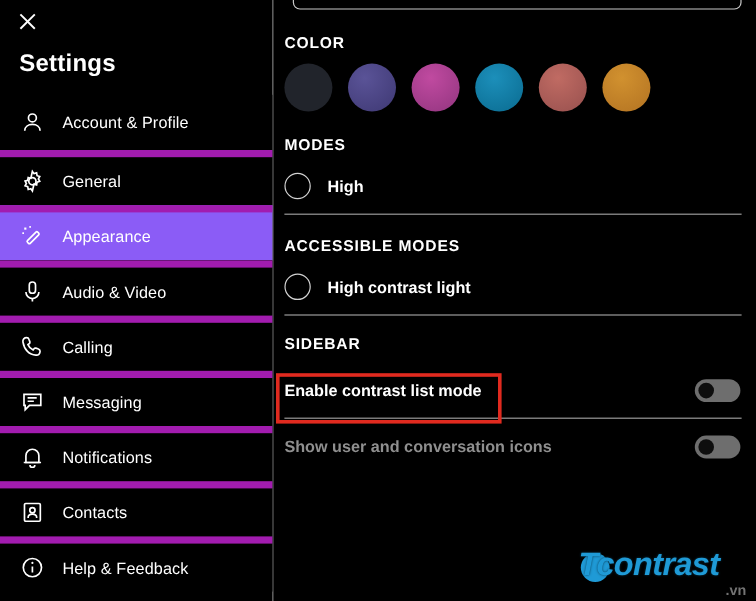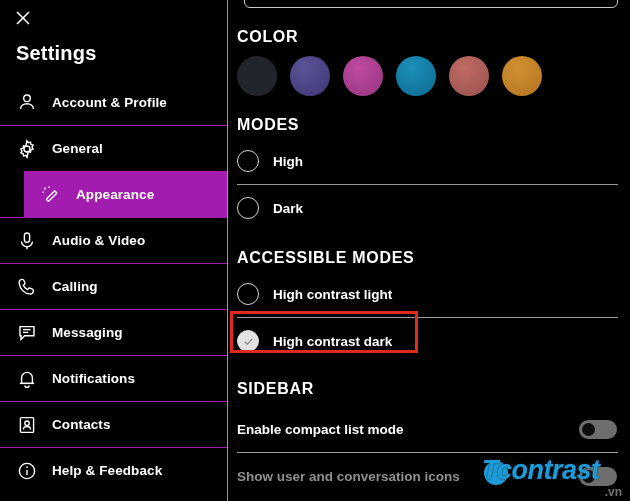--- a/index.html
+++ b/index.html
@@ -42,37 +42,37 @@
     font-weight: bold;
     color: #ffffff;
     padding: 6px 0 14px 16px;
     letter-spacing: .2px;
   }
   .nav-item {
     height: 46px;
     display: flex;
     align-items: center;
     padding-left: 14px;
-    border-top: 1px solid #a21caf;
+    border-top: 6px solid #a21caf;
     color: #ffffff;
     background: #000000;
   }
   .nav-item.first { border-top: none; }
-  .nav-item.active { background: #a21caf; margin-left: 24px; }
+  .nav-item.active { background: #8b5cf6; }
   .nav-ico {
     width: 26px; height: 26px;
     display: flex; align-items: center; justify-content: center;
     margin-right: 12px;
     color: #ffffff;
     flex: 0 0 26px;
   }
   .nav-ico svg { display: block; }
   .nav-label {
     font-size: 13.5px;
-    font-weight: bold;
+    font-weight: normal;
     color: #ffffff;
     letter-spacing: .1px;
   }
 
   
   .main {
     flex: 1 1 auto;
     height: 501px;
     background: #000000;
     position: relative;
@@ -82,21 +82,21 @@
     position: absolute;
     left: 16px;
     top: -26px;
     width: 374px;
     height: 34px;
     border: 1px solid #c8c8c8;
     border-radius: 6px;
     background: #000000;
   }
   .section-label {
-    font-size: 16px;
+    font-size: 13px;
     font-weight: bold;
     color: #ffffff;
     letter-spacing: .7px;
     padding-left: 9px;
   }
   .swatches {
     display: flex;
     gap: 13px;
     padding-left: 9px;
   }
@@ -333,51 +333,39 @@
     <div style="padding-top:20px;text-decoration:underline;">
       <div class="section-label">MODES</div>
 
       <div class="opt-row" style="margin-top:4px;">
         <span class="radio"></span>
         <span class="opt-label">High</span>
       </div>
 
       <div class="divider"></div>
 
-      <div class="opt-row">
-        <span class="radio"></span>
-        <span class="opt-label">Dark</span>
-      </div>
     </div>
 
     <div style="padding-top:18px;">
       <div class="section-label">ACCESSIBLE MODES</div>
 
       <div class="opt-row" style="margin-top:4px;">
         <span class="radio"></span>
         <span class="opt-label">High contrast light</span>
       </div>
 
       <div class="divider"></div>
 
-      <div class="opt-row">
-        <span class="radio checked">
-          <svg width="13" height="13" viewBox="0 0 13 13" fill="none" stroke="#8b8b8b" stroke-width="1.3">
-            <path d="M2.8 6.8l2.5 2.5 5-5.4"></path>
-          </svg>
-        </span>
-        <span class="opt-label">High contrast dark</span>
-      </div>
     </div>
 
     <div style="padding-top:16px;">
       <div class="section-label">SIDEBAR</div>
 
       <div class="opt-row" style="margin-top:8px;">
-        <span class="opt-label">Enable compact list mode</span>
+        <span class="opt-label">Enable contrast list mode</span>
         <span class="toggle">
           <span class="knob"></span>
         </span>
       </div>
 
       <div class="divider"></div>
 
       <div class="opt-row">
         <span class="opt-label dim">Show user and conversation icons</span>
         <span class="toggle">

